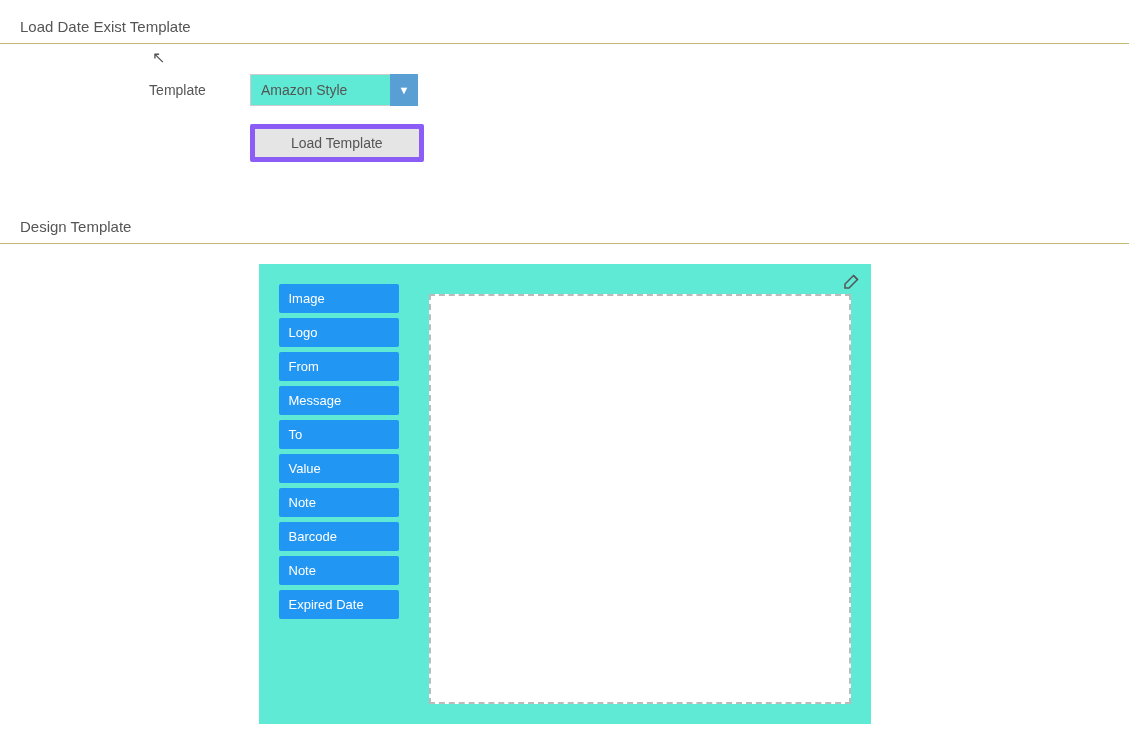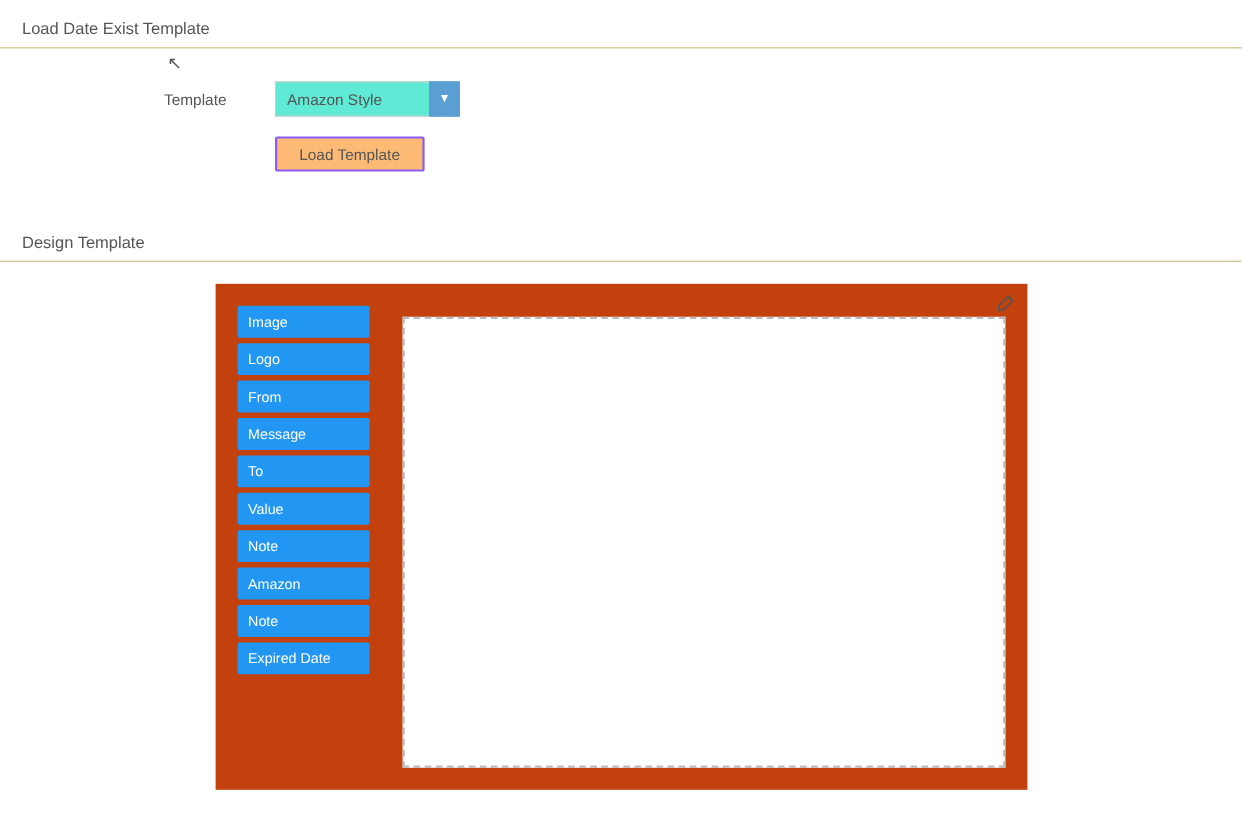--- a/index.html
+++ b/index.html
@@ -69,42 +69,42 @@
       cursor: pointer;
       color: white;
       font-size: 11px;
     }
 
     .load-btn-row {
       padding: 8px 0 8px 250px;
     }
 
     .load-template-btn {
-      background: #fdba74;
-      border: 2px solid #8b5cf6;
-      padding: 6px 20px;
+      background: #e5e5e5;
+      border: 5px solid #8b5cf6;
+      padding: 6px 36px;
       font-size: 14px;
       color: #555;
       cursor: pointer;
       border-radius: 2px;
     }
 
     .design-section {
       padding: 0;
     }
 
     .design-canvas-wrapper {
       margin: 10px 0 0 0;
       display: flex;
       justify-content: center;
     }
 
     .design-canvas {
-      background: #c2410c;
-      width: 738px;
+      background: #5eead4;
+      width: 612px;
       min-height: 460px;
       position: relative;
       padding: 20px;
       display: flex;
     }
 
     .edit-icon {
       position: absolute;
       top: 8px;
       right: 10px;
@@ -202,21 +202,21 @@
       </div>
 
       <div class="elements-panel">
         <button class="element-btn">Image</button>
         <button class="element-btn">Logo</button>
         <button class="element-btn">From</button>
         <button class="element-btn">Message</button>
         <button class="element-btn">To</button>
         <button class="element-btn">Value</button>
         <button class="element-btn">Note</button>
-        <button class="element-btn">Amazon</button>
+        <button class="element-btn">Barcode</button>
         <button class="element-btn">Note</button>
         <button class="element-btn">Expired Date</button>
       </div>
 
       <div class="canvas-area">
         <div class="canvas-drop-area"></div>
       </div>
 
     </div>
   </div>

